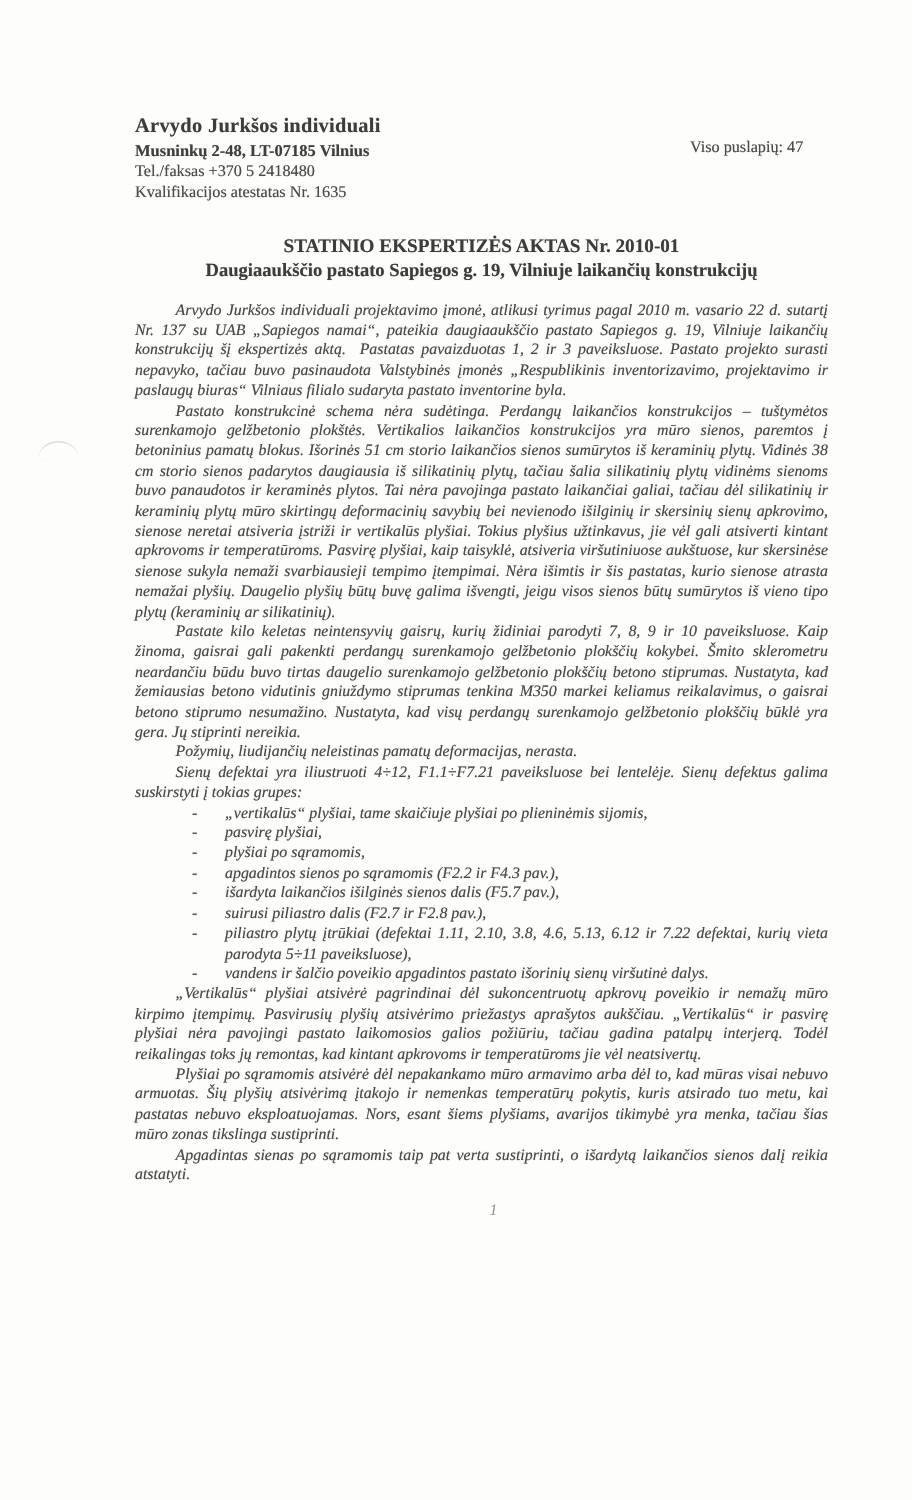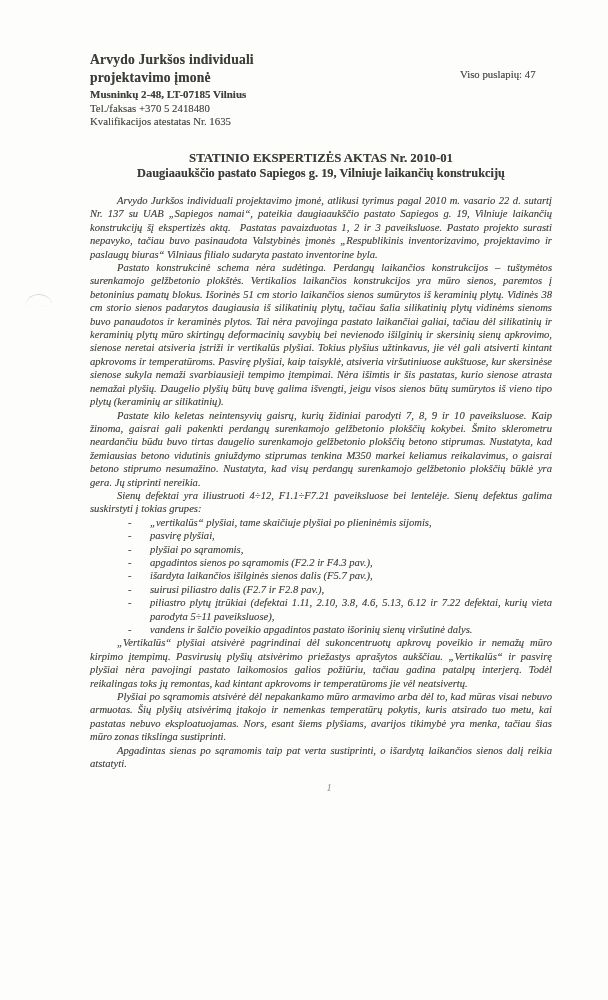--- a/index.html
+++ b/index.html
@@ -17,21 +17,21 @@
 
   .content {
     position:absolute;
     left:90px;
     top:0;
     width:462px;
     text-shadow:0 0 0.55px rgba(74,73,68,0.55);
   }
 
   
-  .letterhead { position:relative; padding-top:51px; }
+  .letterhead { position:relative; padding-top:51px;margin-top:24px; }
   .company-name {
     font-size:13.6px;
     font-weight:bold;
     line-height:17.5px;
     color:#3d3c37;
     letter-spacing:0.2px;
   }
   .company-address {
     font-size:11px;
     font-weight:bold;
@@ -109,36 +109,36 @@
 <body>
 
 <div class="page">
 
   <div class="margin-squiggle"></div>
 
   <div class="content">
 
     <div class="letterhead">
       <div class="company-name">Arvydo Jurkšos individuali</div>
-      <div class="company-name">projektavimo įmonė</div>
       <div class="company-address">Musninkų 2-48, LT-07185 Vilnius</div>
       <div class="company-line">Tel./faksas +370 5 2418480</div>
       <div class="company-line">Kvalifikacijos atestatas Nr. 1635</div>
       <div class="pages-total">Viso puslapių: 47</div>
     </div>
 
     <div class="doc-title">
       <div class="doc-title-line1">STATINIO EKSPERTIZĖS AKTAS Nr. 2010-01</div>
       <div class="doc-title-line2">Daugiaaukščio pastato Sapiegos g. 19, Vilniuje laikančių konstrukcijų</div>
     </div>
 
     <div class="doc-body">
       <p class="para">Arvydo Jurkšos individuali projektavimo įmonė, atlikusi tyrimus pagal 2010 m. vasario 22 d. sutartį Nr. 137 su UAB „Sapiegos namai“, pateikia daugiaaukščio pastato Sapiegos g. 19, Vilniuje laikančių konstrukcijų šį ekspertizės aktą.&nbsp; Pastatas pavaizduotas 1, 2 ir 3 paveiksluose. Pastato projekto surasti nepavyko, tačiau buvo pasinaudota Valstybinės įmonės „Respublikinis inventorizavimo, projektavimo ir paslaugų biuras“ Vilniaus filialo sudaryta pastato inventorine byla.</p>
       <p class="para">Pastato konstrukcinė schema nėra sudėtinga. Perdangų laikančios konstrukcijos – tuštymėtos surenkamojo gelžbetonio plokštės. Vertikalios laikančios konstrukcijos yra mūro sienos, paremtos į betoninius pamatų blokus. Išorinės 51 cm storio laikančios sienos sumūrytos iš keraminių plytų. Vidinės 38 cm storio sienos padarytos daugiausia iš silikatinių plytų, tačiau šalia silikatinių plytų vidinėms sienoms buvo panaudotos ir keraminės plytos. Tai nėra pavojinga pastato laikančiai galiai, tačiau dėl silikatinių ir keraminių plytų mūro skirtingų deformacinių savybių bei nevienodo išilginių ir skersinių sienų apkrovimo, sienose neretai atsiveria įstriži ir vertikalūs plyšiai. Tokius plyšius užtinkavus, jie vėl gali atsiverti kintant apkrovoms ir temperatūroms. Pasvirę plyšiai, kaip taisyklė, atsiveria viršutiniuose aukštuose, kur skersinėse sienose sukyla nemaži svarbiausieji tempimo įtempimai. Nėra išimtis ir šis pastatas, kurio sienose atrasta nemažai plyšių. Daugelio plyšių būtų buvę galima išvengti, jeigu visos sienos būtų sumūrytos iš vieno tipo plytų (keraminių ar silikatinių).</p>
       <p class="para">Pastate kilo keletas neintensyvių gaisrų, kurių židiniai parodyti 7, 8, 9 ir 10 paveiksluose. Kaip žinoma, gaisrai gali pakenkti perdangų surenkamojo gelžbetonio plokščių kokybei. Šmito sklerometru neardančiu būdu buvo tirtas daugelio surenkamojo gelžbetonio plokščių betono stiprumas. Nustatyta, kad žemiausias betono vidutinis gniuždymo stiprumas tenkina M350 markei keliamus reikalavimus, o gaisrai betono stiprumo nesumažino. Nustatyta, kad visų perdangų surenkamojo gelžbetonio plokščių būklė yra gera. Jų stiprinti nereikia.</p>
+      <p class="para">Požymių, liudijančių neleistinas pamatų deformacijas, nerasta.</p>
       <p class="para">Sienų defektai yra iliustruoti 4÷12, F1.1÷F7.21 paveiksluose bei lentelėje. Sienų defektus galima suskirstyti į tokias grupes:</p>
 
       <div class="defect-list">
         <div class="defect-item">
           <span class="defect-dash">-</span>
           <span>„vertikalūs“ plyšiai, tame skaičiuje plyšiai po plieninėmis sijomis,</span>
         </div>
         <div class="defect-item">
           <span class="defect-dash">-</span>
           <span>pasvirę plyšiai,</span>

